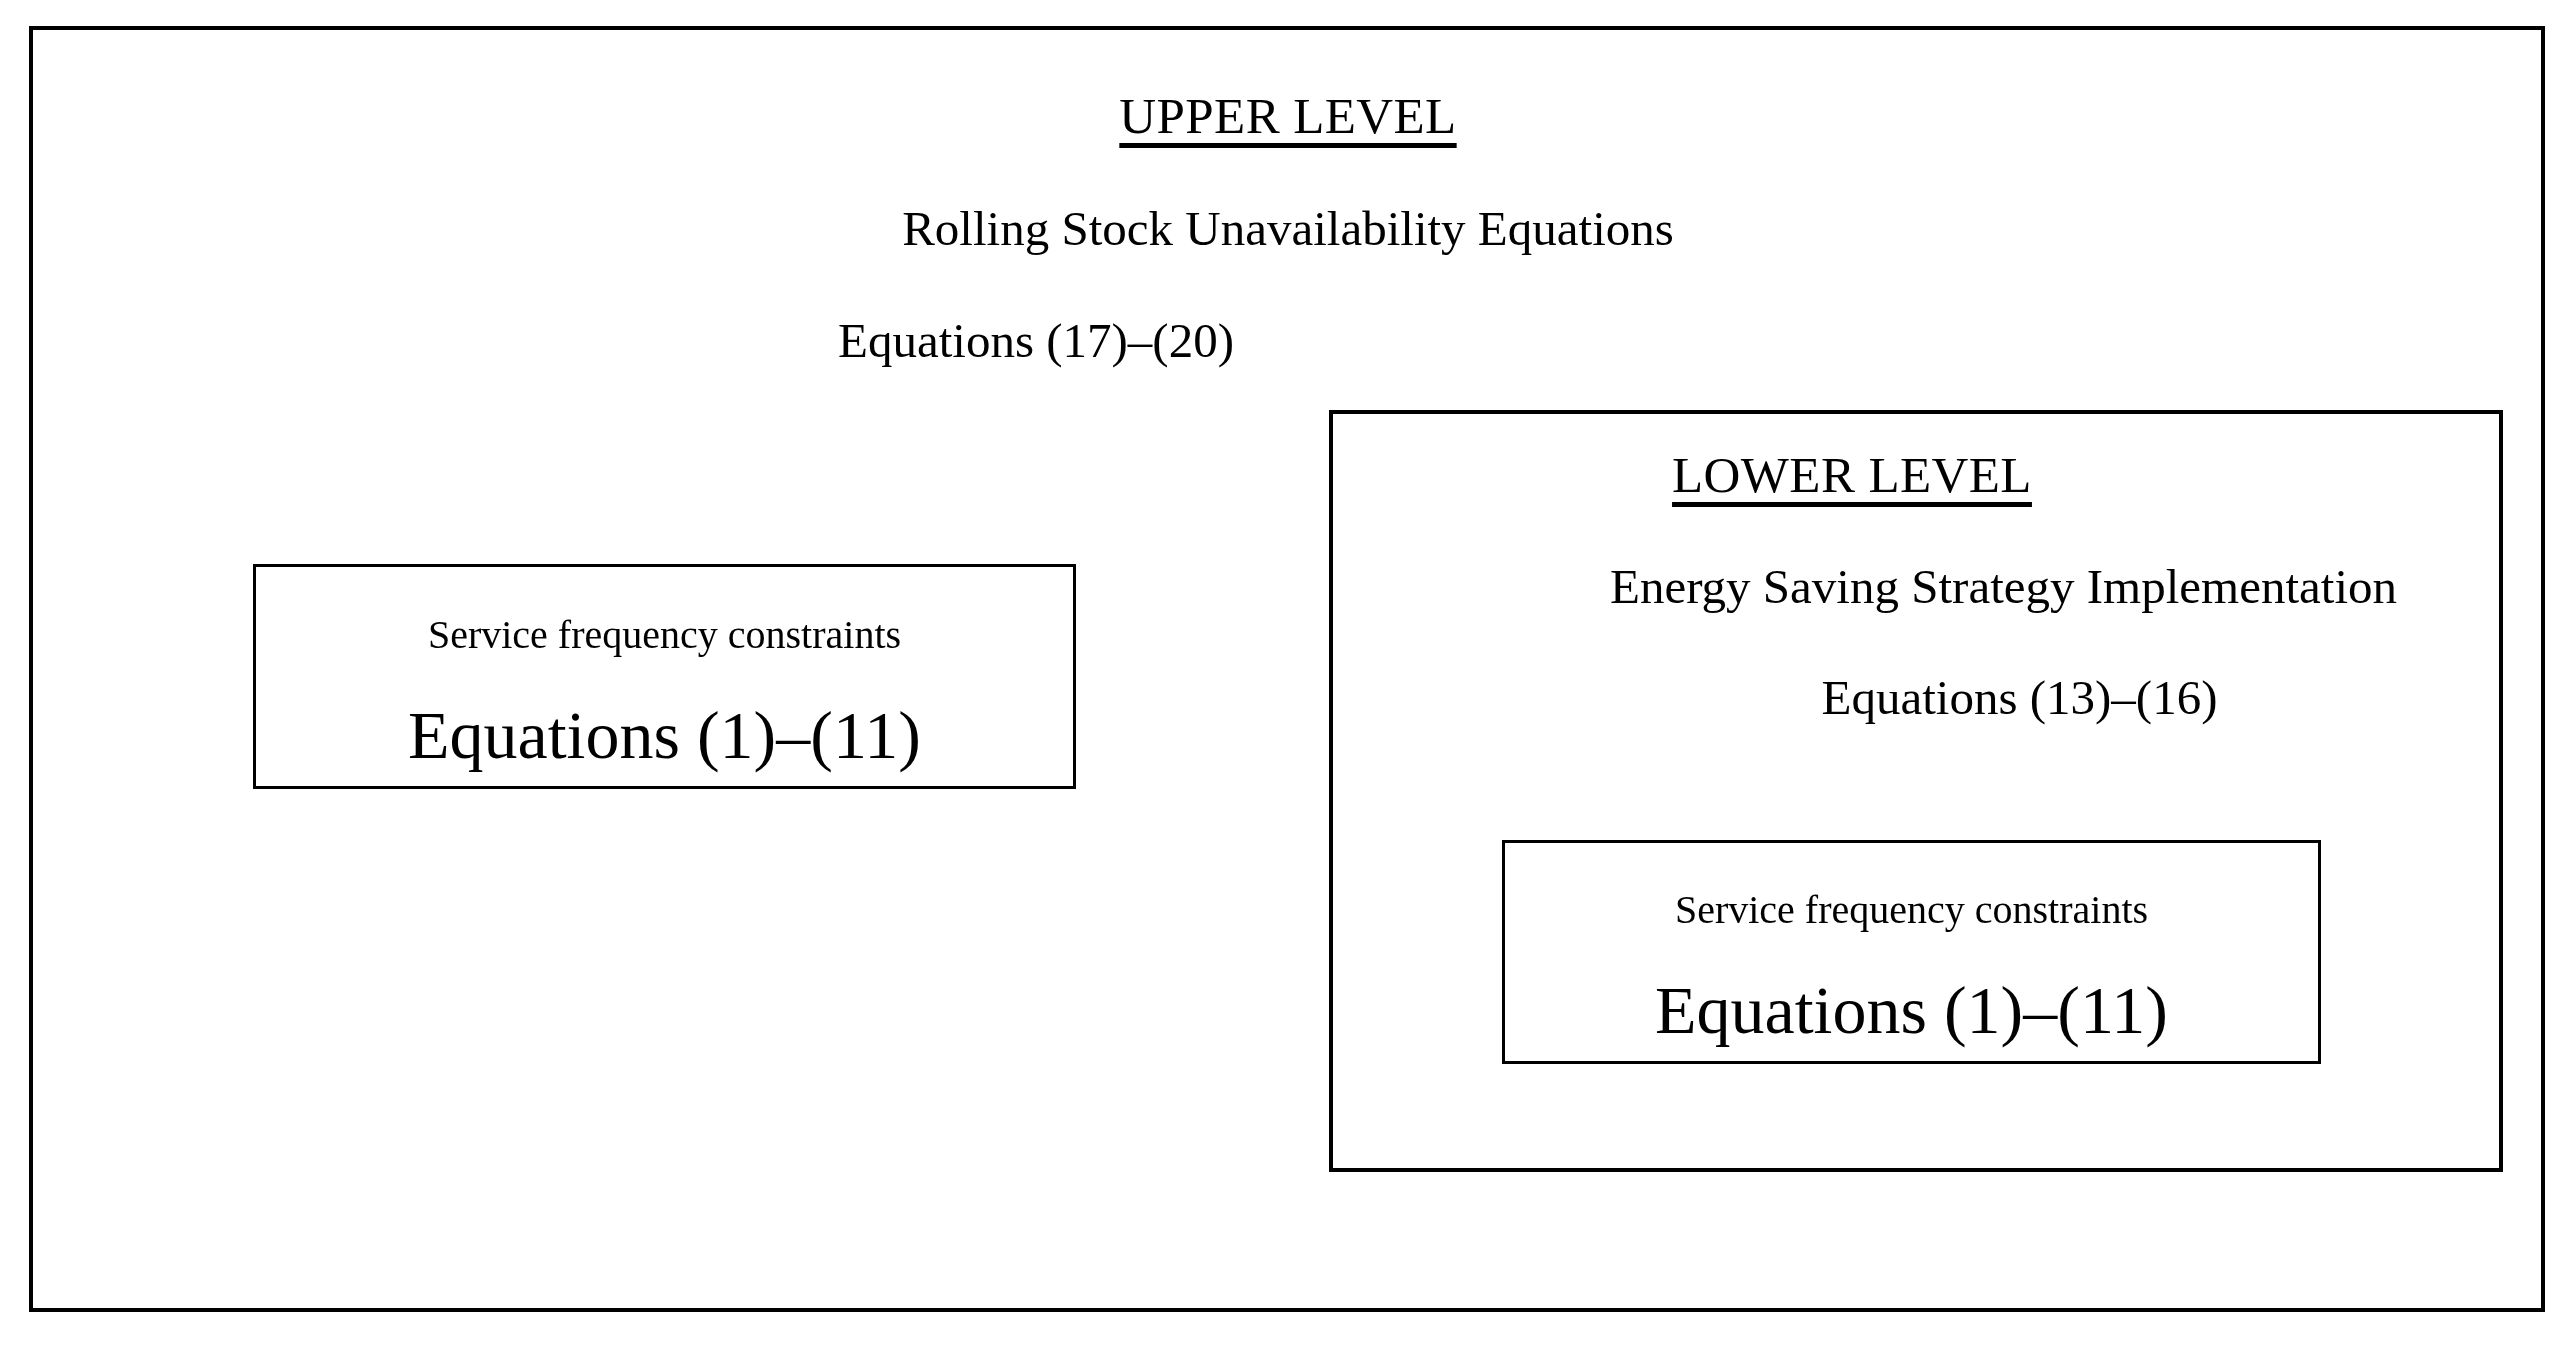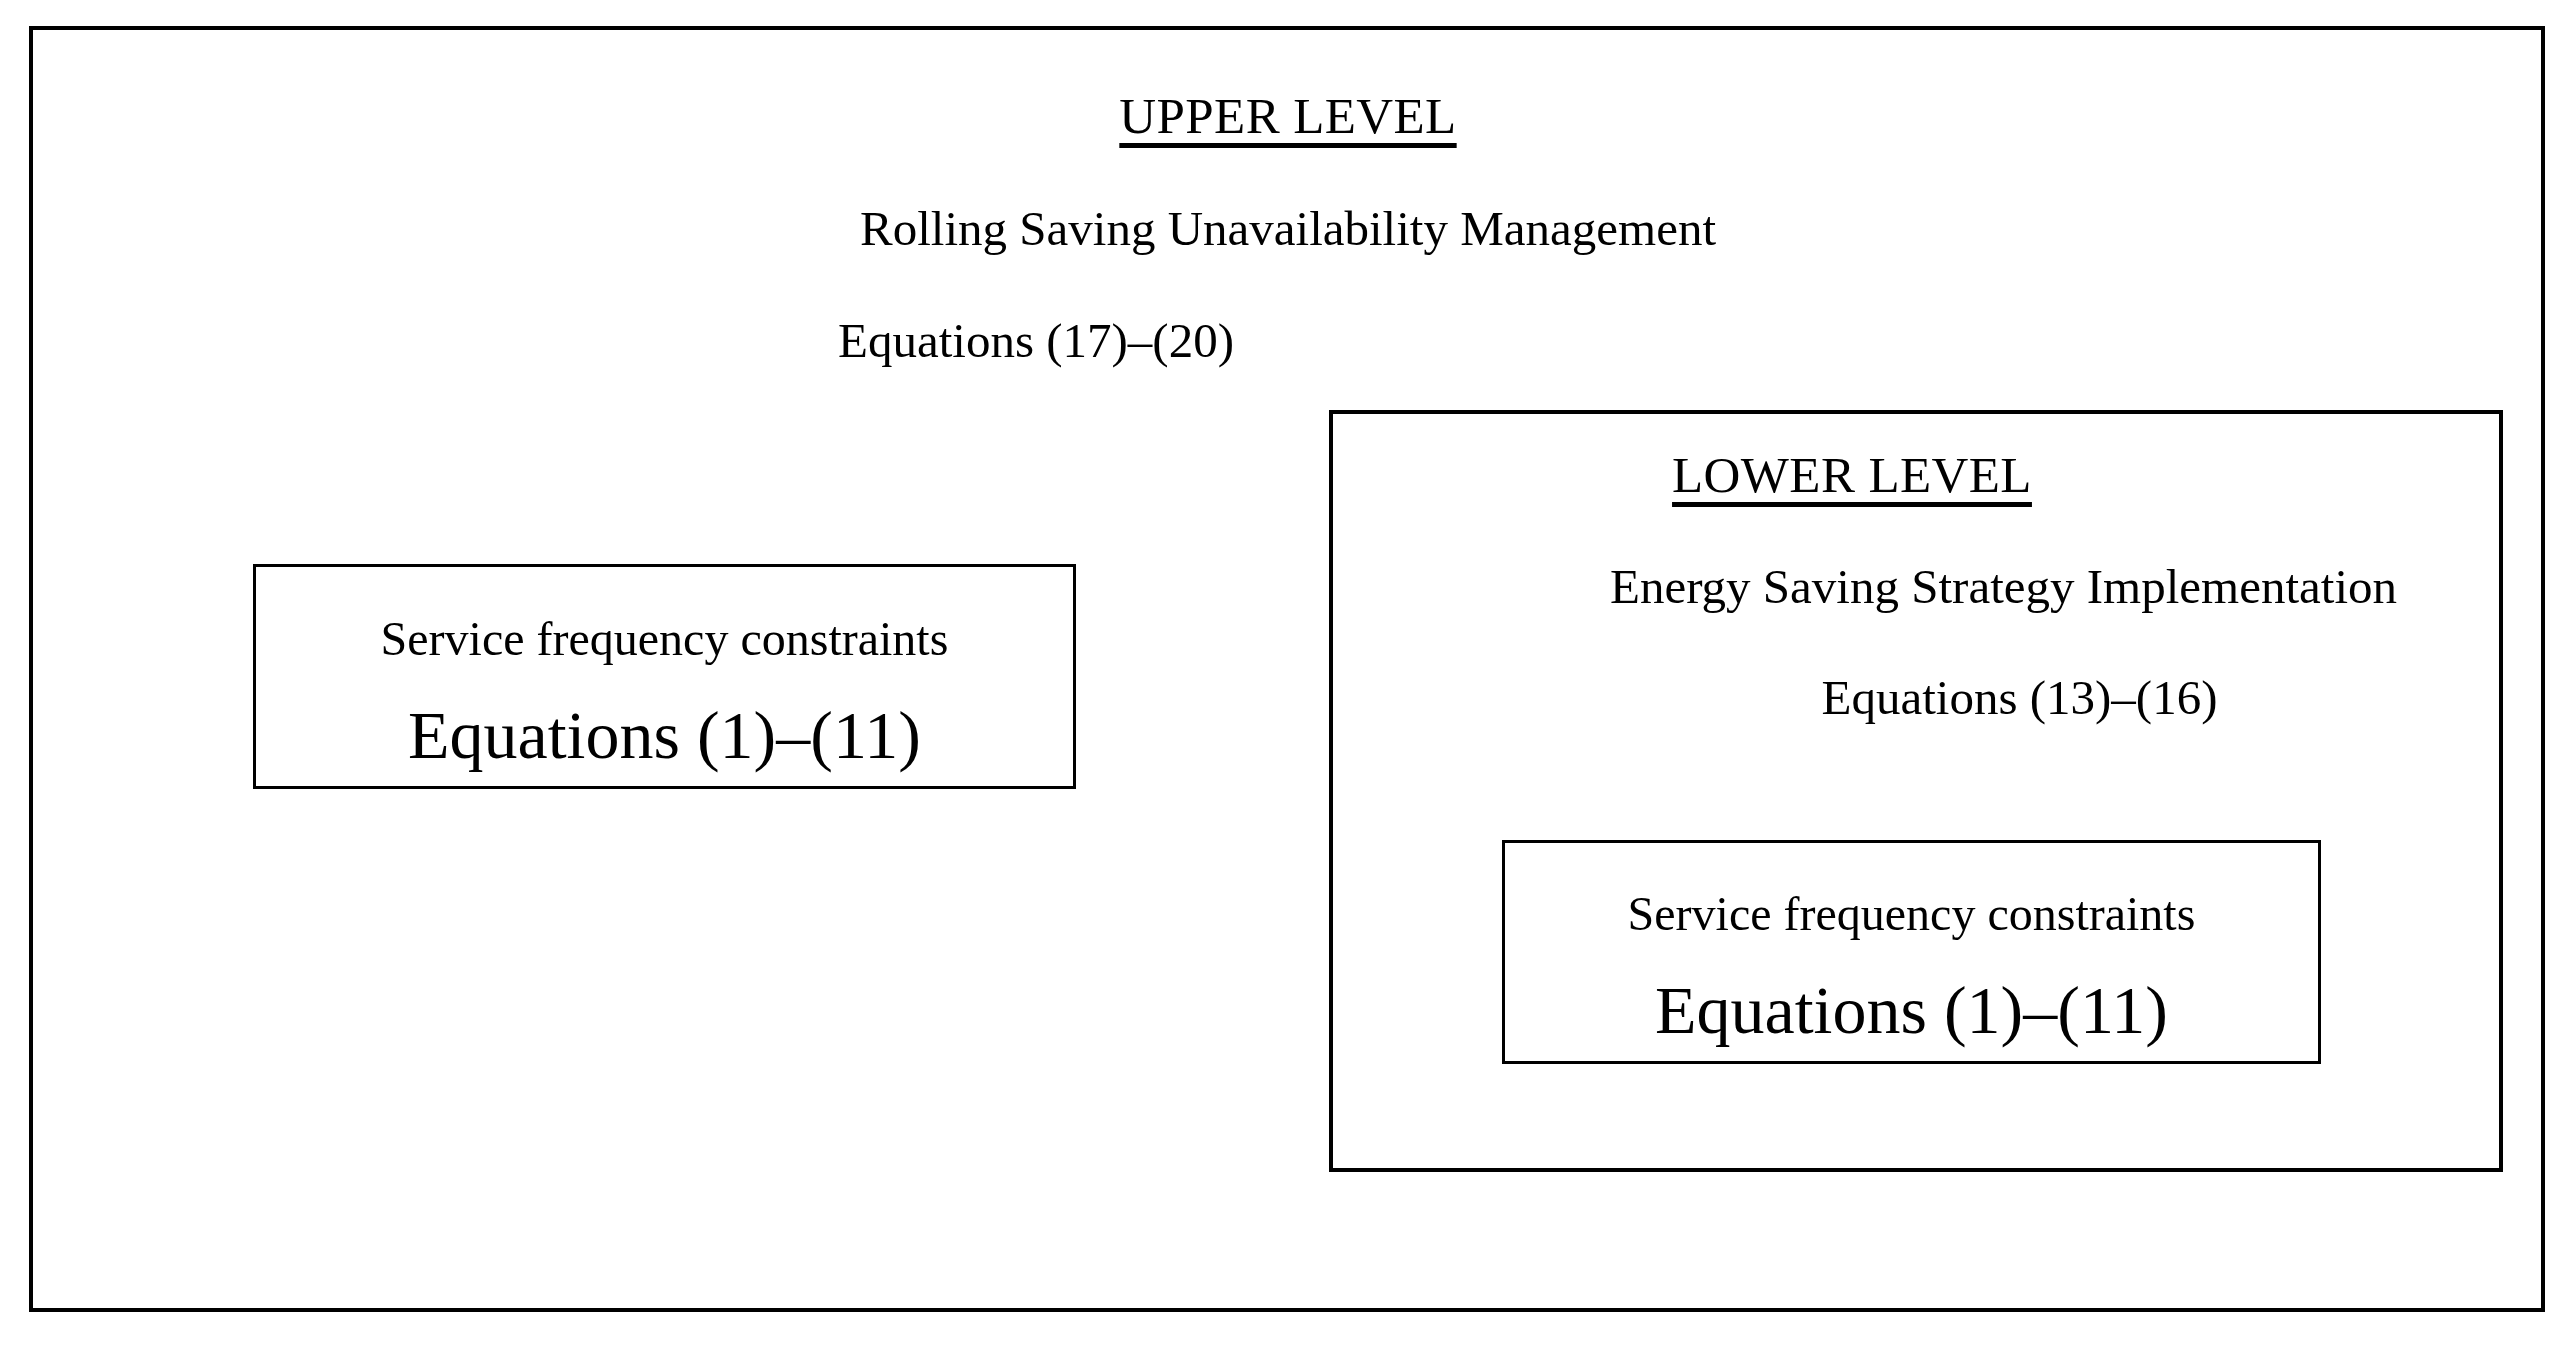--- a/index.html
+++ b/index.html
@@ -83,21 +83,21 @@
 
   .level-subtitle {
     font-size: 49px;
   }
 
   .level-equations {
     font-size: 49px;
   }
 
   .constraint-line-1 {
-    font-size: 48px;
+    font-size: 40px;
   }
   .constraint-line-2 {
     font-size: 68px;
   }
 
   
   .upper-title      { left: 0;    top: 91px; width: 2576px; }
   .upper-subtitle   { left: 0;    top: 204px; width: 2576px; }
   .upper-equations  { left: 0;    top: 316px; width: 2072px; }
 
@@ -114,21 +114,21 @@
 </style>
 </head>
 <body>
 
 <div class="canvas">
 
   <div class="box outer-box"></div>
 
   <div class="txt level-title upper-title">UPPER LEVEL</div>
 
-  <div class="txt level-subtitle upper-subtitle">Rolling Saving Unavailability Management</div>
+  <div class="txt level-subtitle upper-subtitle">Rolling Stock Unavailability Equations</div>
 
   <div class="txt level-equations upper-equations">Equations (17)–(20)</div>
 
   <div class="box box-thin constraint-box-left"></div>
 
   <div class="txt constraint-line-1 cl-left-1">Service frequency constraints</div>
 
   <div class="txt constraint-line-2 cl-left-2">Equations (1)–(11)</div>
 
   <div class="box lower-box"></div>

